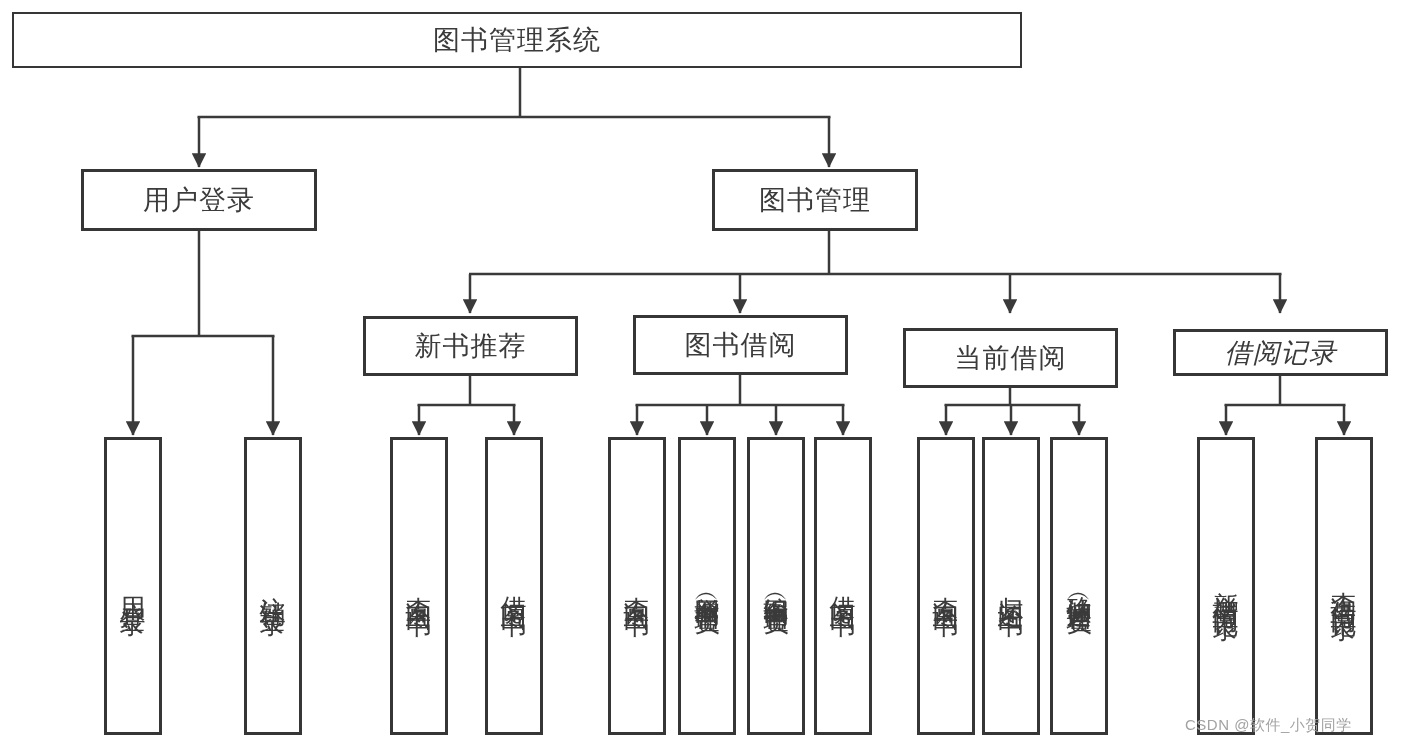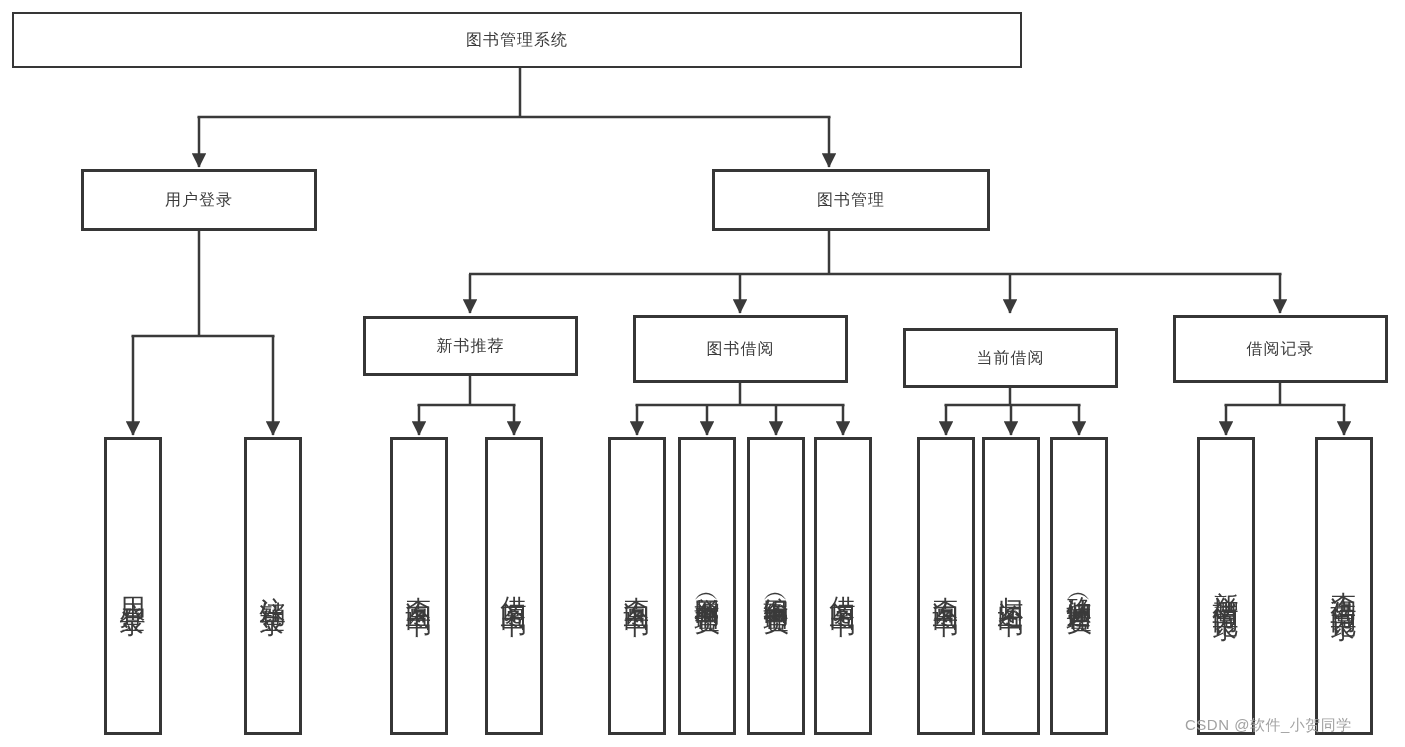--- a/index.html
+++ b/index.html
@@ -29,21 +29,21 @@
     color: #3b3b3b;
     display: flex;
     align-items: center;
     justify-content: center;
     z-index: 1;
   }
   .box.root {
     border-width: 2.5px;
   }
   .hlabel {
-    font-size: 16px;
+    font-size: 27px;
     letter-spacing: 1px;
     white-space: nowrap;
   }
   .leaf {
     position: absolute;
     box-sizing: border-box;
     background: #ffffff;
     border: 3px solid #363636;
     color: #3b3b3b;
     display: flex;
@@ -132,34 +132,34 @@
     </g>
   </svg>
 
   <div class="box root" style="left:12px; top:12px; width:1010px; height:56px;">
     <span class="hlabel">图书管理系统</span>
   </div>
 
   <div class="box" style="left:81px; top:169px; width:236px; height:62px;">
     <span class="hlabel">用户登录</span>
   </div>
-  <div class="box" style="left:712px; top:169px; width:278px; height:62px;">
+  <div class="box" style="left:712px; top:169px; width:206px; height:62px;">
     <span class="hlabel">图书管理</span>
   </div>
 
   <div class="box" style="left:363px; top:316px; width:215px; height:60px;">
     <span class="hlabel">新书推荐</span>
   </div>
-  <div class="box" style="left:633px; top:315px; width:215px; height:68px;">
+  <div class="box" style="left:633px; top:315px; width:215px; height:60px;">
     <span class="hlabel">图书借阅</span>
   </div>
   <div class="box" style="left:903px; top:328px; width:215px; height:60px;">
     <span class="hlabel">当前借阅</span>
   </div>
-  <div class="box" style="left:1173px; top:315px; width:215px; height:68px;">
+  <div class="box" style="left:1173px; top:329px; width:215px; height:47px;font-style:italic;">
     <span class="hlabel">借阅记录</span>
   </div>
 
   <div class="leaf" style="left:104px;">
     <span class="vlabel">用户登录</span>
   </div>
   <div class="leaf" style="left:244px;">
     <span class="vlabel">注销登录</span>
   </div>
 

